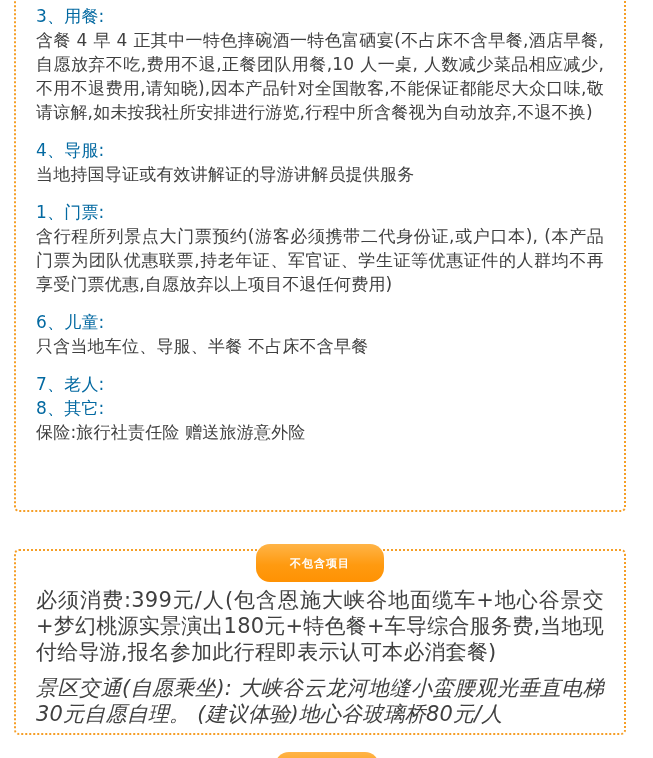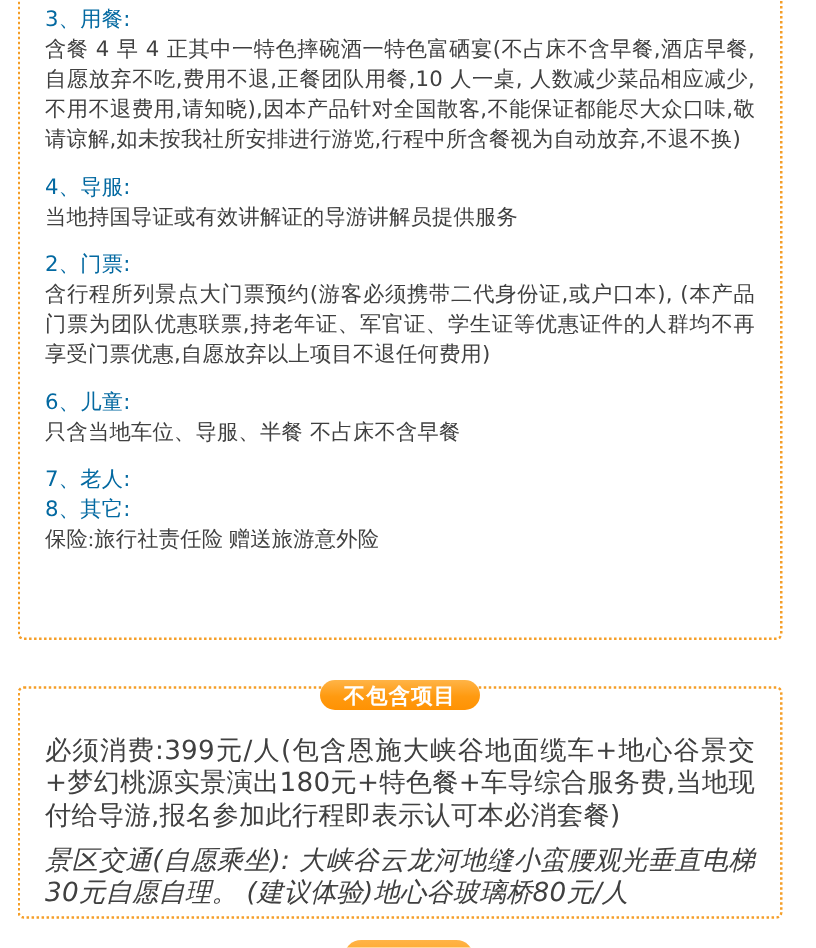--- a/index.html
+++ b/index.html
@@ -31,39 +31,39 @@
     margin: 0;
     letter-spacing: 0.2px;
   }
   .b {
     font-size: 17px;
     line-height: 24px;
     margin: 0 0 14px 0;
     letter-spacing: 0.2px;
     text-align: justify;
   }
-  .sec:last-child .b { margin-bottom: 16px; font-family: Liberation Serif, serif; }
+  .sec:last-child .b { margin-bottom: 16px; }
   .excluded-box {
     position: relative;
     margin-top: 37px;
     height: 186px;
     padding: 36px 20px 6px 20px;
     overflow: visible;
   }
   .badge {
     position: absolute;
     top: -7px;
     left: 50%;
     transform: translateX(-50%);
     width: 128px;
-    height: 24px;
+    height: 38px;
     border-radius: 14px;
     background: linear-gradient(180deg, #FFB447 0%, #FF9A10 55%, #FF9203 100%);
     color: #ffffff;
-    font-size: 17px;
+    font-size: 11px;
     font-weight: bold;
     letter-spacing: 1px;
     display: flex;
     align-items: center;
     justify-content: center;
   }
   .xp {
     font-size: 21px;
     line-height: 26px;
     margin: 0 0 10px 0;
@@ -87,21 +87,21 @@
   <section class="box notes-box">
     <div class="sec">
       <p class="h">3、用餐:</p>
       <p class="b">含餐 4 早 4 正其中一特色摔碗酒一特色富硒宴(不占床不含早餐,酒店早餐,自愿放弃不吃,费用不退,正餐团队用餐,10 人一桌, 人数减少菜品相应减少,不用不退费用,请知晓),因本产品针对全国散客,不能保证都能尽大众口味,敬请谅解,如未按我社所安排进行游览,行程中所含餐视为自动放弃,不退不换)</p>
     </div>
     <div class="sec">
       <p class="h">4、导服:</p>
       <p class="b">当地持国导证或有效讲解证的导游讲解员提供服务</p>
     </div>
     <div class="sec">
-      <p class="h">2、门票:</p>
+      <p class="h">1、门票:</p>
       <p class="b">含行程所列景点大门票预约(游客必须携带二代身份证,或户口本), (本产品门票为团队优惠联票,持老年证、军官证、学生证等优惠证件的人群均不再享受门票优惠,自愿放弃以上项目不退任何费用)</p>
     </div>
     <div class="sec">
       <p class="h">6、儿童:</p>
       <p class="b">只含当地车位、导服、半餐 不占床不含早餐</p>
     </div>
     <div class="sec">
       <p class="h">7、老人:</p>
     </div>
     <div class="sec">

